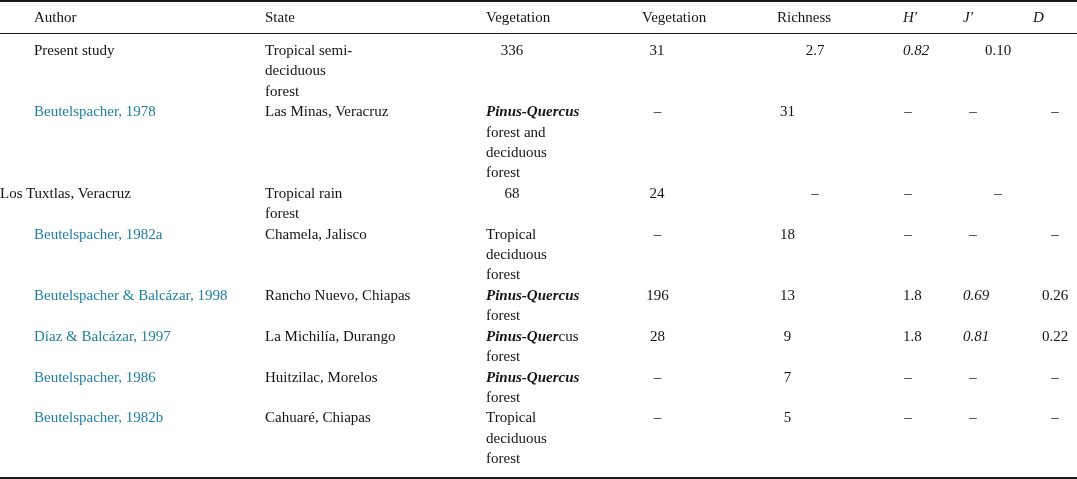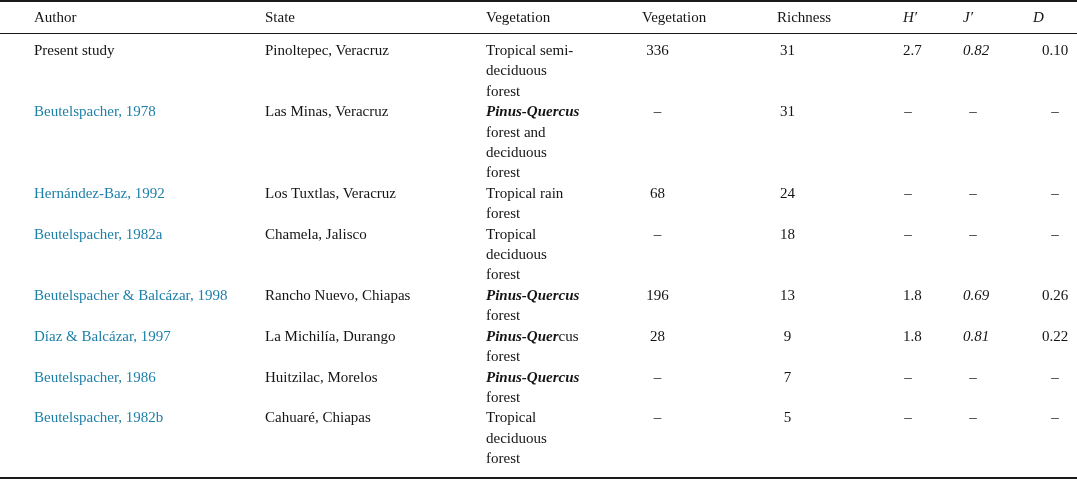--- a/index.html
+++ b/index.html
@@ -51,21 +51,20 @@
         <div class="hcell col-vegetation">Vegetation</div>
         <div class="hcell col-individuals">Vegetation</div>
         <div class="hcell col-richness">Richness</div>
         <div class="hcell col-h italic">H′</div>
         <div class="hcell col-j italic">J′</div>
         <div class="hcell col-d italic">D</div>
       </div>
     <div class="tbody" id="tbody">
         <div class="trow">
           <div class="cell col-author"><span>Present study</span></div>
-          <div class="cell col-state">Pinoltepec, Veracruz</div>
           <div class="cell col-vegetation">
             <div class="veg-line"><span>Tropical semi-</span></div>
             <div class="veg-line"><span>deciduous</span></div>
             <div class="veg-line"><span>forest</span></div>
           </div>
           <div class="cell num col-individuals">336</div>
           <div class="cell num col-richness">31</div>
           <div class="cell num col-h">2.7</div>
           <div class="cell num col-j">0.82</div>
           <div class="cell num col-d">0.10</div>
@@ -79,21 +78,20 @@
             <div class="veg-line"><span>deciduous</span></div>
             <div class="veg-line"><span>forest</span></div>
           </div>
           <div class="cell num col-individuals">–</div>
           <div class="cell num col-richness">31</div>
           <div class="cell num col-h">–</div>
           <div class="cell num col-j">–</div>
           <div class="cell num col-d">–</div>
         </div>
         <div class="trow">
-          <div class="cell col-author"><span class="link">Hernández-Baz, 1992</span></div>
           <div class="cell col-state">Los Tuxtlas, Veracruz</div>
           <div class="cell col-vegetation">
             <div class="veg-line"><span>Tropical rain</span></div>
             <div class="veg-line"><span>forest</span></div>
           </div>
           <div class="cell num col-individuals">68</div>
           <div class="cell num col-richness">24</div>
           <div class="cell num col-h">–</div>
           <div class="cell num col-j">–</div>
           <div class="cell num col-d">–</div>

